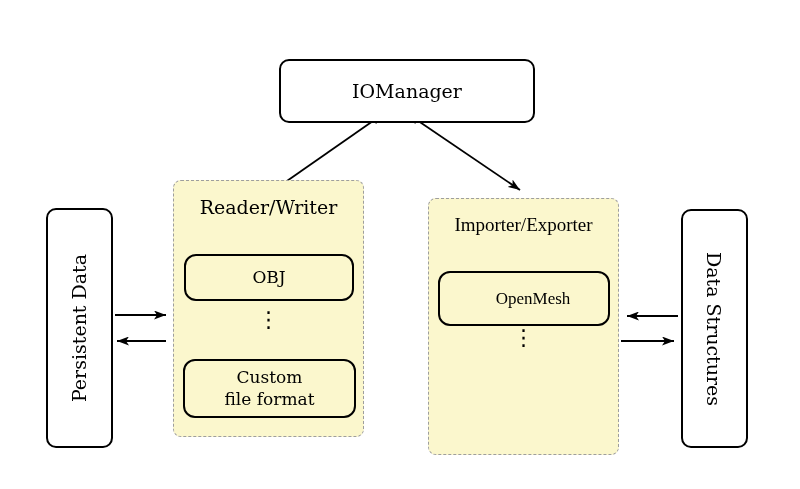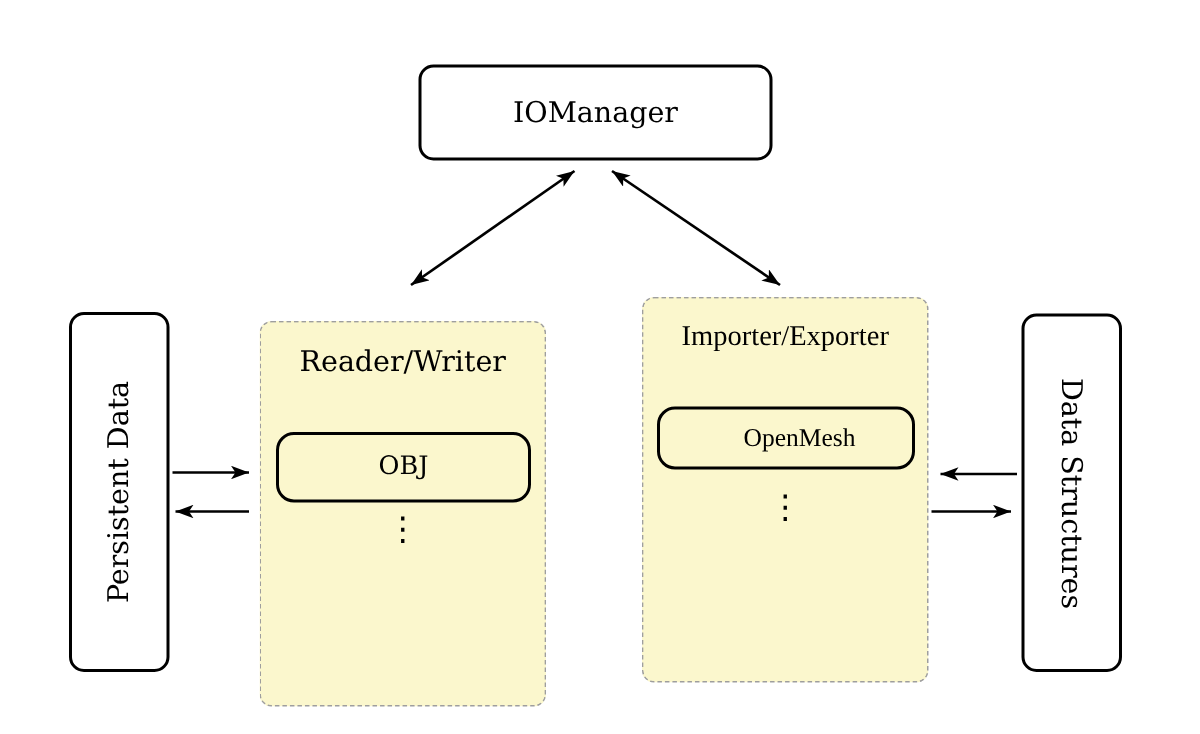--- a/index.html
+++ b/index.html
@@ -87,35 +87,37 @@
       </marker>
     </defs>
     <line x1="383" y1="114" x2="274" y2="190" stroke="#000000" stroke-width="1.8" marker-start="url(#ah)" marker-end="url(#ah)"></line>
     <line x1="408" y1="114" x2="520" y2="190" stroke="#000000" stroke-width="1.8" marker-start="url(#ah)" marker-end="url(#ah)"></line>
     <line x1="115" y1="315" x2="166" y2="315" stroke="#000000" stroke-width="1.8" marker-end="url(#ah)"></line>
     <line x1="166" y1="341" x2="117" y2="341" stroke="#000000" stroke-width="1.8" marker-end="url(#ah)"></line>
     <line x1="678" y1="316" x2="627" y2="316" stroke="#000000" stroke-width="1.8" marker-end="url(#ah)"></line>
     <line x1="621" y1="341" x2="674" y2="341" stroke="#000000" stroke-width="1.8" marker-end="url(#ah)"></line>
   </svg>
 
-  <div class="node" style="left:279px; top:43px; width:236px; height:64px;">IOManager</div>
+  <div class="node" style="left:279px; top:59px; width:256px; height:64px;">IOManager</div>
 
   <div class="node" style="left:46px; top:208px; width:67px; height:240px;">
     <span class="vtext rot-ccw">Persistent Data</span>
   </div>
 
   <div class="node" style="left:681px; top:209px; width:67px; height:239px;">
     <span class="vtext rot-cw">Data Structures</span>
   </div>
 
-  <div class="group" style="left:173px; top:214px;">
+  <div class="group" style="left:173px; top:180px;">
     <div class="group-title">Reader/Writer</div>
     <div class="inner-node" style="left:10px; top:73px; width:170px; height:47px;">OBJ</div>
     <div class="dots">⋮</div>
+    <div class="inner-node" style="left:9px; top:178px; width:173px; height:59px;">Custom
+file format</div>
   </div>
 
   <div class="group" style="left:428px; top:198px;font-family:Liberation Serif, serif;">
     <div class="group-title">Importer/Exporter</div>
-    <div class="inner-node" style="left:9px; top:72px; width:172px; height:42px;padding-left:18px;">OpenMesh</div>
+    <div class="inner-node" style="left:9px; top:72px; width:172px; height:55px;padding-left:18px;">OpenMesh</div>
     <div class="dots">⋮</div>
   </div>
 
 </div>
 
 </body></html>

